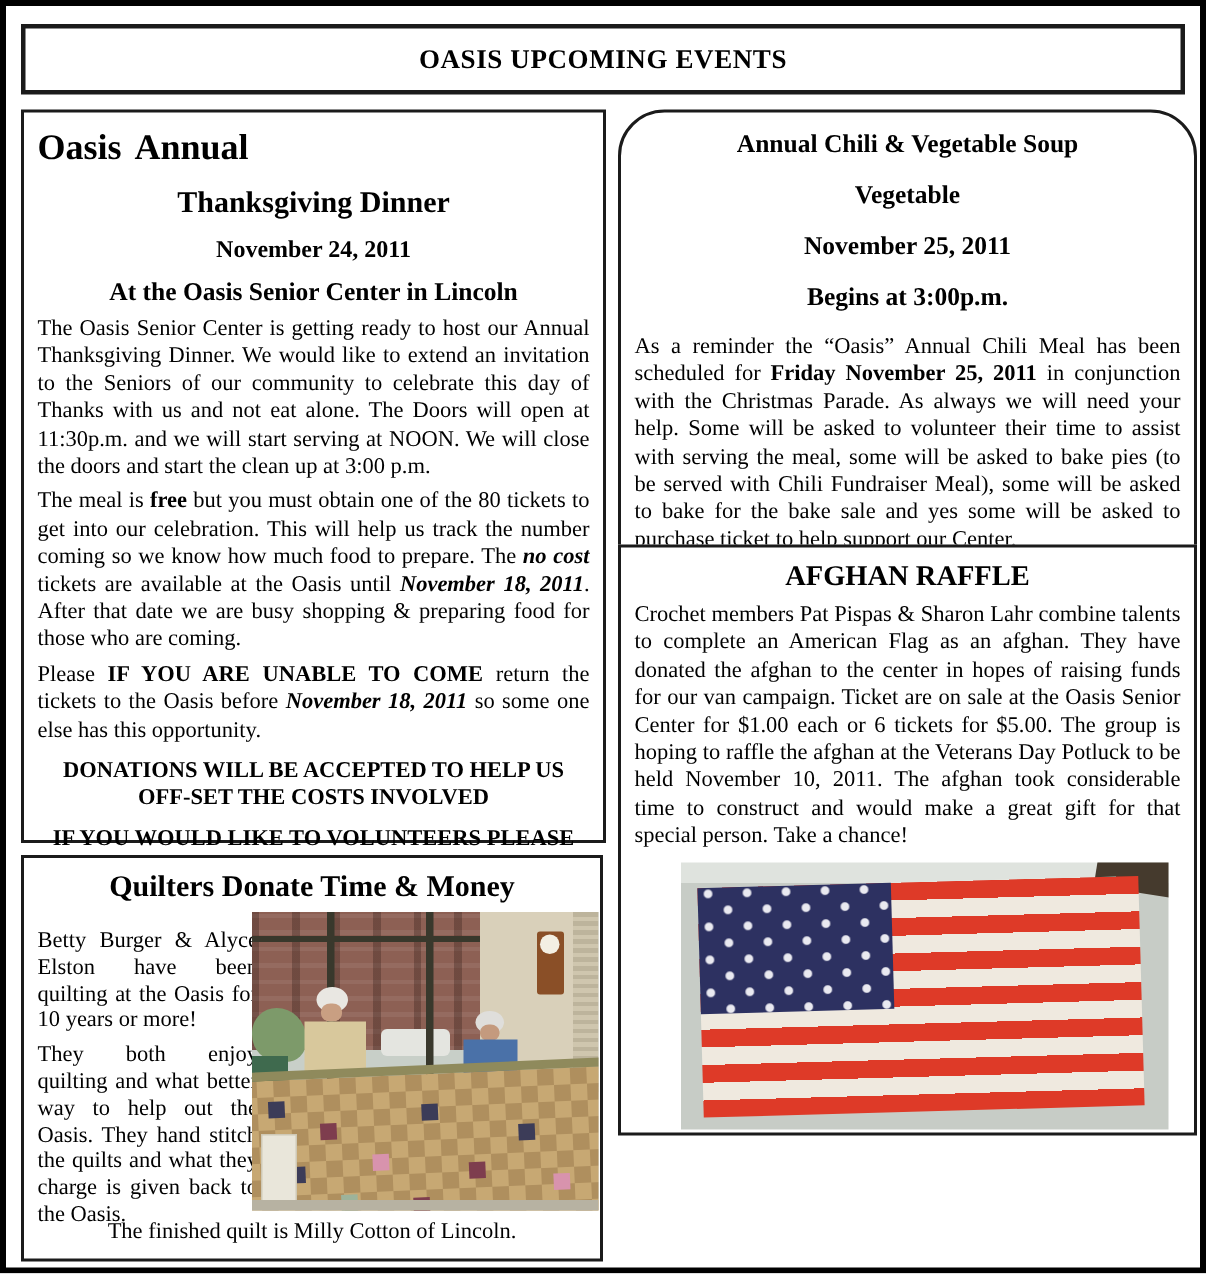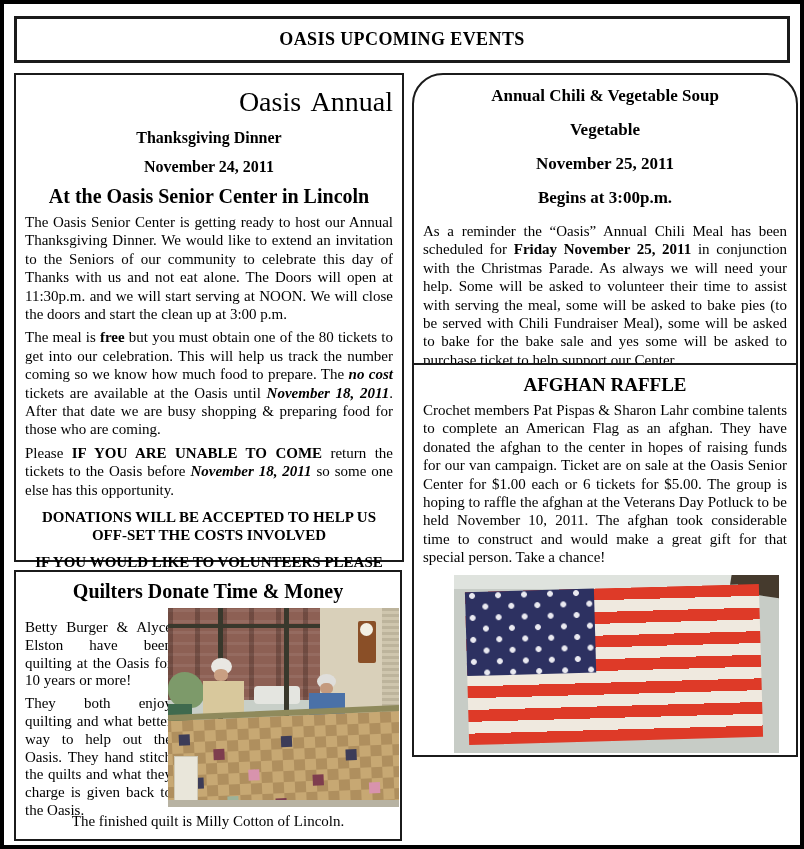--- a/index.html
+++ b/index.html
@@ -8,24 +8,24 @@
   .page-border{position:absolute;inset:0;border:4px solid #000;pointer-events:none;z-index:5;}
   .box{position:absolute;border:2px solid #1b1b1b;background:#fff;box-sizing:border-box;}
 
   
   .header-box{left:14px;top:16px;width:776px;height:47px;border-width:3px;
               display:flex;align-items:center;justify-content:center;}
   .header-box h1{margin:0;font-size:18px;font-weight:bold;letter-spacing:.4px;}
 
   
   .tg{left:14px;top:73px;width:390px;height:489px;padding:2px 9px;}
-  .tg .big{font-size:28px;font-weight:normal;text-align:right;margin:9px 0 11px;word-spacing:4px;}
-  .tg .big2{font-size:16px;font-weight:bold;text-align:center;margin:0 0 11px;}
+  .tg .big{font-size:24px;font-weight:bold;text-align:left;margin:9px 0 11px;word-spacing:4px;}
+  .tg .big2{font-size:20px;font-weight:bold;text-align:center;margin:0 0 11px;}
   .tg .date{font-size:16px;font-weight:bold;text-align:center;margin:0 0 9px;}
-  .tg .venue{font-size:20px;font-weight:bold;text-align:center;margin:0 0 3px;}
+  .tg .venue{font-size:17px;font-weight:bold;text-align:center;margin:0 0 3px;}
   .para{font-size:15px;line-height:18.4px;text-align:justify;margin:5px 0;}
   .center-bold{font-size:15px;line-height:18px;font-weight:bold;text-align:center;margin:9px 4px 0;}
 
   
   .quilters{left:14px;top:570px;width:388px;height:271px;}
   .quilters h2{font-size:20px;font-weight:bold;text-align:center;margin:8px 0 0;}
   .q-text{position:absolute;left:9px;top:42px;width:147px;}
   .q-text .para{line-height:17.8px;}
   .q-caption{position:absolute;left:0;top:241px;width:100%;text-align:center;font-size:15px;}
   .q-photo{position:absolute;left:152px;top:36px;width:231px;height:199px;background:#c8cfc8;overflow:hidden;}

